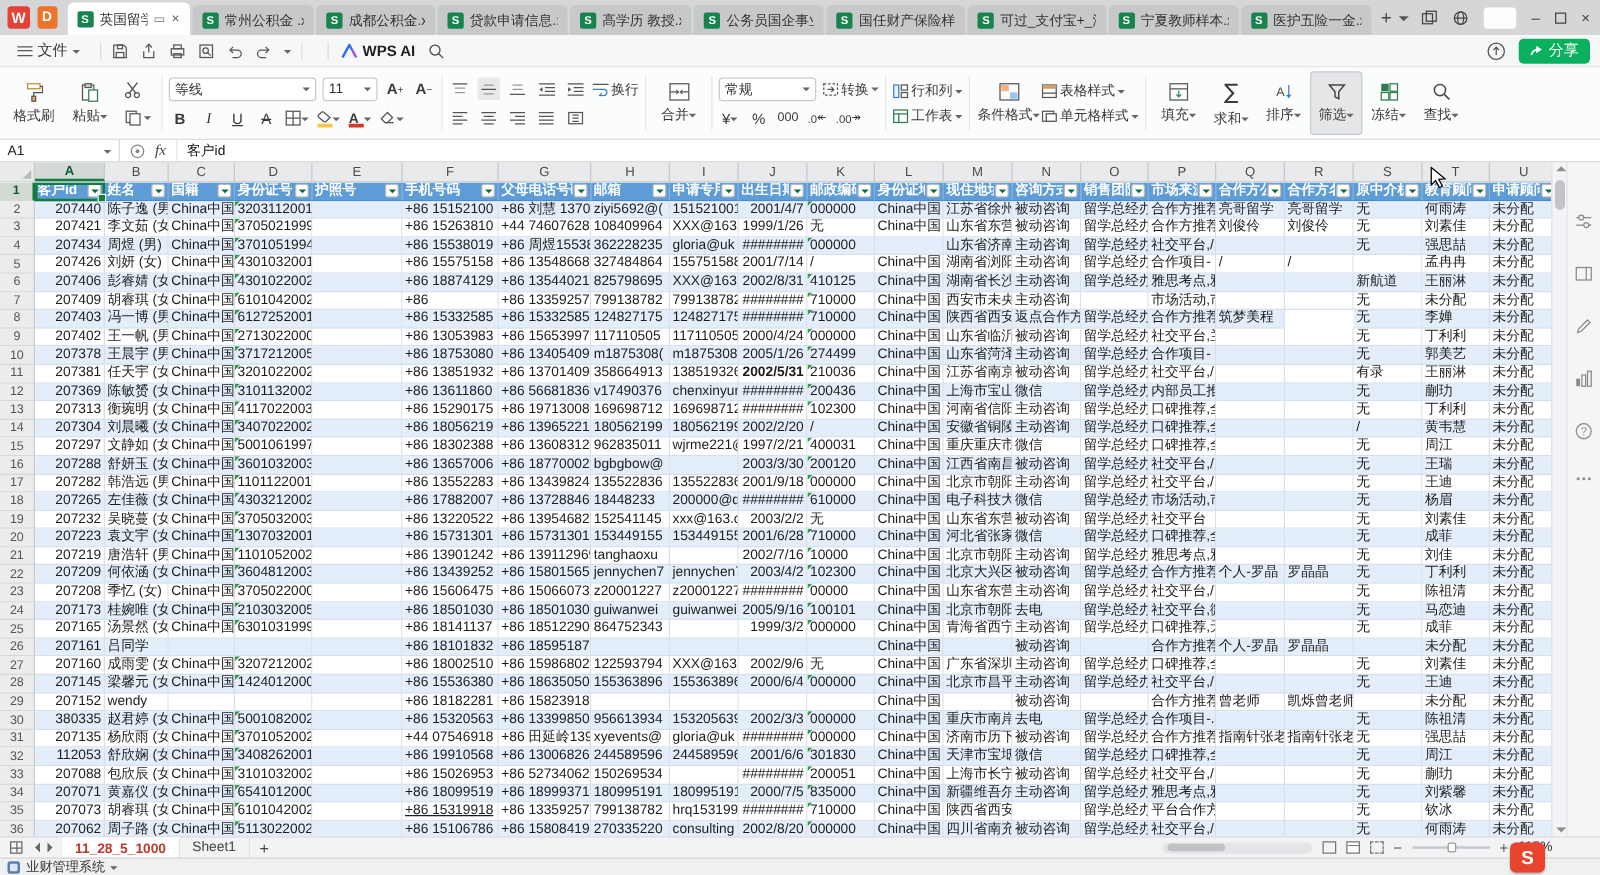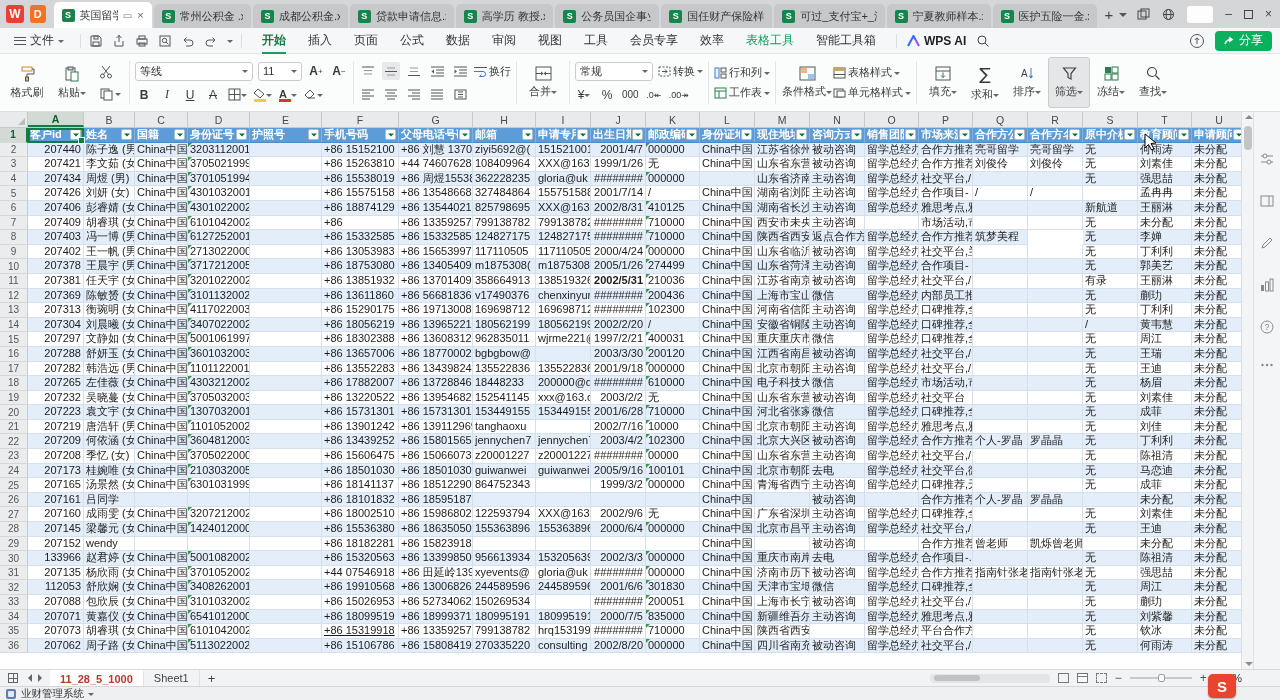--- a/index.html
+++ b/index.html
@@ -248,34 +248,20 @@
       <svg width="14" height="14" viewBox="0 0 14 14">
           <path d="M3 6h6a3 3 0 0 1 0 6H5" fill="none" stroke="#555"></path>
           <path d="M5.5 3.5L3 6l2.5 2.5" fill="none" stroke="#555"></path>
         </svg>
       <svg width="14" height="14" viewBox="0 0 14 14">
           <path d="M11 6H5a3 3 0 0 0 0 6h4" fill="none" stroke="#555"></path>
           <path d="M8.5 3.5L11 6 8.5 8.5" fill="none" stroke="#555"></path>
         </svg>
       <span class="car sm"></span>
     </div>
-    <div class="mitems" id="mitems">
-        <div class="mitem active">开始</div>
-        <div class="mitem">插入</div>
-        <div class="mitem">页面</div>
-        <div class="mitem">公式</div>
-        <div class="mitem">数据</div>
-        <div class="mitem">审阅</div>
-        <div class="mitem">视图</div>
-        <div class="mitem">工具</div>
-        <div class="mitem">会员专享</div>
-        <div class="mitem">效率</div>
-        <div class="mitem ctx">表格工具</div>
-        <div class="mitem">智能工具箱</div>
-      </div>
     <div class="wpsai">
       <svg width="13" height="12" viewBox="0 0 13 12">
           <path d="M1 11L6.5 1l2.2 4" fill="none" stroke="#2f6bff" stroke-width="2"></path>
           <path d="M8.7 5l3.3 6" fill="none" stroke="#9b4dff" stroke-width="2"></path>
         </svg>
       <span>WPS AI</span>
     </div>
     <svg width="14" height="14" viewBox="0 0 14 14" style="margin-left:10px">
         <circle cx="6" cy="6" r="4" fill="none" stroke="#444"></circle>
         <line x1="9" y1="9" x2="12.5" y2="12.5" stroke="#444"></line>
@@ -612,20 +598,34 @@
     </div>
     <div class="bigbtn">
       <svg width="15" height="15" viewBox="0 0 15 15">
           <circle cx="6" cy="6" r="4.5" fill="none" stroke="#444" stroke-width="1.2"></circle>
           <line x1="9.5" y1="9.5" x2="13.5" y2="13.5" stroke="#444" stroke-width="1.2"></line>
         </svg>
       <span><span>查找</span><span class="car sm"></span></span>
     </div>
   </div>
 
+  <div class="fbar">
+    <div class="namebox">
+      <span>A1</span>
+        <span class="car sm"></span>
+    </div>
+    <div class="fxzone">
+      <svg width="12" height="12" viewBox="0 0 12 12">
+          <circle cx="6" cy="6" r="5" fill="none" stroke="#888"></circle>
+          <circle cx="6" cy="6" r="1.6" fill="#888"></circle>
+        </svg>
+      <span class="fx">fx</span>
+    </div>
+    <div class="fval">客户id</div>
+  </div>
 
   <div class="mainarea">
     <div class="gridwrap">
       <div class="colheads" id="colheads">
           <div class="corner"></div>
           <div class="colhead sel" style="width: 56px;">A</div>
           <div class="colhead" style="width: 51px;">B</div>
           <div class="colhead" style="width: 53px;">C</div>
           <div class="colhead" style="width: 62px;">D</div>
           <div class="colhead" style="width: 72px;">E</div>
@@ -1443,21 +1443,21 @@
             <div class="gcell" style="width: 54px;"></div>
             <div class="gcell" style="width: 54px;">合作方推荐</div>
             <div class="gcell" style="width: 55px;">曾老师</div>
             <div class="gcell" style="width: 55px;">凯烁曾老师</div>
             <div class="gcell" style="width: 55px;"></div>
             <div class="gcell" style="width: 54px;">未分配</div>
             <div class="gcell" style="width: 55px;">未分配</div>
           </div>
           <div class="grow">
             <div class="rownum">30</div>
-            <div class="gcell band" style="width: 56px; text-align: right;">133966</div>
+            <div class="gcell band" style="width: 56px; text-align: right;">380335</div>
             <div class="gcell band" style="width: 51px;">赵君婷 (女</div>
             <div class="gcell band" style="width: 53px;">China中国</div>
             <div class="gcell band tri" style="width: 62px;">500108200203035125</div>
             <div class="gcell band" style="width: 72px;"></div>
             <div class="gcell band" style="width: 77px;">+86 15320563</div>
             <div class="gcell band" style="width: 74px;">+86 1339985047</div>
             <div class="gcell band" style="width: 63px;">956613934</div>
             <div class="gcell band" style="width: 55px;">153205639</div>
             <div class="gcell band" style="width: 55px; text-align: right;">2002/3/3</div>
             <div class="gcell band tri" style="width: 54px;">000000</div>

